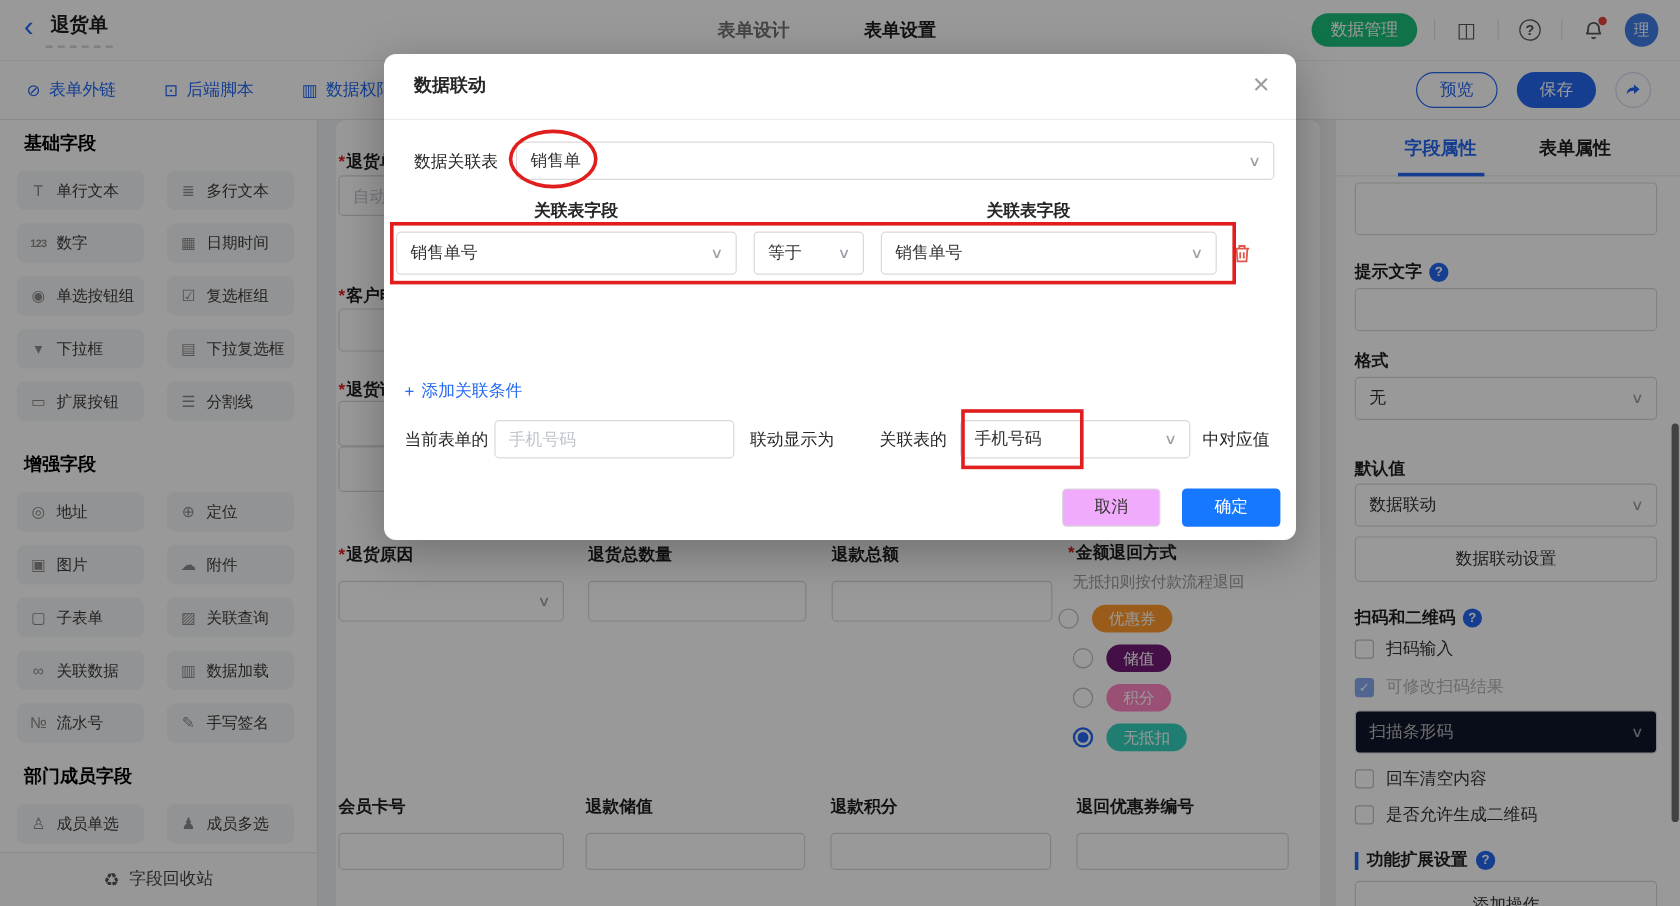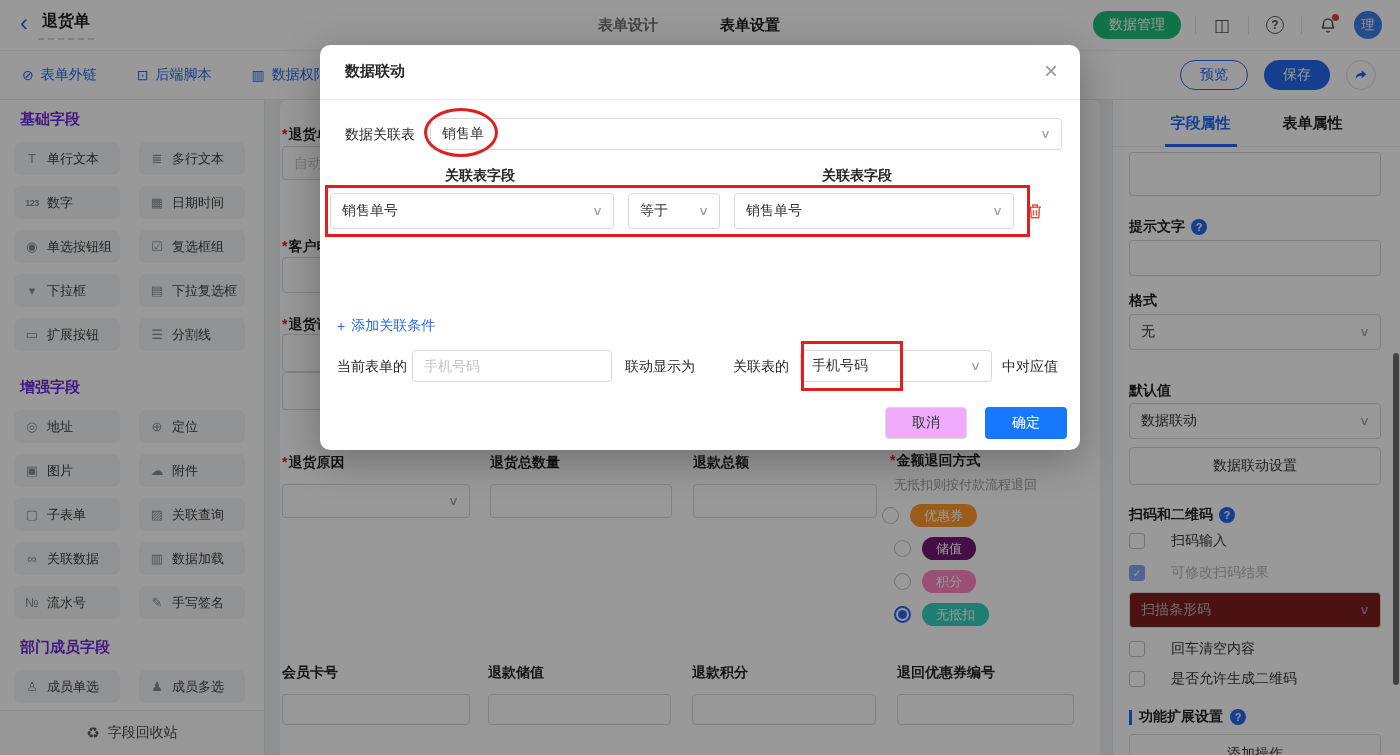--- a/index.html
+++ b/index.html
@@ -27,21 +27,21 @@
   .sublink { display:flex; align-items:center; gap:7px; color:#2468f2; font-size:14px; cursor:pointer; }
   .sublink .ic { font-size:14px; }
   .sub-right { position:absolute; right:24px; display:flex; align-items:center; gap:16px; }
   .btn-outline { height:30px; padding:0 19px; border:1px solid #2468f2; color:#2468f2; border-radius:15px; background:#fff; font-size:14px; display:flex; align-items:center; cursor:pointer; }
   .btn-fill { height:30px; padding:0 19px; border-radius:15px; background:#2468f2; color:#fff; font-size:14px; display:flex; align-items:center; cursor:pointer; }
   .share-btn { width:30px; height:30px; border-radius:50%; border:1px solid #d5dcef; display:flex; align-items:center; justify-content:center; cursor:pointer; background:#fff; }
 
   
   .sidebar { position:absolute; top:100px; left:0; width:265px; bottom:0; background:#fff; border-right:1px solid #e7e7e7; z-index:1; }
   .side-sec { position:absolute; left:0; right:0; }
-  .side-sec h3 { font-size:15px; font-weight:700; color:#6d28d9; margin:0 0 13px 20px; }
+  .side-sec h3 { font-size:15px; font-weight:700; color:#000000; margin:0 0 13px 20px; }
   .fgrid { display:grid; grid-template-columns:106px 106px; gap:11px 19px; padding-left:14px; }
   .fitem { height:33px; background:#f4f5f7; border-radius:7px; display:flex; align-items:center; padding-left:10px; gap:7px; cursor:grab; }
   .fitem .fic { color:#8a8a8a; font-size:13px; width:16px; text-align:center; flex:0 0 16px; }
   .fitem .fic.num { font-size:9px; font-weight:700; letter-spacing:-0.5px; }
   .fitem .ftxt { font-size:13px; color:#3c3c3c; white-space:nowrap; }
   .recycle { position:absolute; left:0; right:0; bottom:0; height:45px; background:#fcfcfc; border-top:1px solid #ececec; display:flex; align-items:center; justify-content:center; gap:8px; font-size:14px; color:#444; z-index:2; cursor:pointer; }
   .recycle .ric { font-size:15px; color:#555; }
 
   
   .canvas { position:absolute; left:266px; top:100px; width:846px; bottom:0; background:#eef0f3; }
@@ -63,26 +63,26 @@
   
   .rpanel { position:absolute; top:100px; right:0; width:288px; bottom:0; background:#fff; border-left:1px solid #e4e6ea; z-index:1; }
   .rtabs { position:absolute; top:0; left:0; right:0; height:47px; border-bottom:1px solid #ececec; display:flex; align-items:center; justify-content:center; gap:52px; }
   .rtab { font-size:15px; color:#1f1f1f; font-weight:700; position:relative; height:47px; display:flex; align-items:center; cursor:pointer; }
   .rtab.active { color:#2468f2; }
   .rtab.active::after { content:""; position:absolute; left:50%; bottom:0; width:72px; margin-left:-36px; height:3px; background:#2468f2; }
   .plbl { position:absolute; left:16px; font-size:14px; font-weight:700; color:#1f1f1f; display:flex; align-items:center; gap:6px; }
   .qicon { width:16px; height:16px; border-radius:50%; background:#2468f2; color:#fff; font-size:11px; font-weight:700; display:flex; align-items:center; justify-content:center; }
   .rpw { left:16px; width:252px; }
   .pbtn { position:absolute; left:16px; width:252px; height:38px; border:1px solid #d9d9d9; border-radius:4px; background:#fff; font-size:14px; color:#333; display:flex; align-items:center; justify-content:center; cursor:pointer; }
-  .cbrow { position:absolute; left:16px; display:flex; align-items:center; gap:26px; cursor:pointer; }
+  .cbrow { position:absolute; left:16px; display:flex; align-items:center; gap:10px; cursor:pointer; }
   .cbx { width:16px; height:16px; border:1px solid #c3c3c3; border-radius:3px; background:#fff; display:flex; align-items:center; justify-content:center; font-size:11px; color:#fff; }
   .cbx.on { background:#85a9ee; border-color:#85a9ee; }
   .cbtxt { font-size:14px; color:#333; }
   .cbtxt.dis { color:#b5b5b5; }
-  .selbox.disabled { background:#7f1d1d; }
+  .selbox.disabled { background:#0f172a; }
   .selbox.disabled .stxt { color:#bcbcbc; }
   .exthead { position:absolute; left:16px; display:flex; align-items:center; gap:7px; }
   .extbar { width:3px; height:15px; background:#2468f2; }
   .exttxt { font-size:14px; font-weight:700; color:#1f1f1f; }
   .scroll-thumb { position:absolute; right:1px; top:253px; width:6px; height:332px; border-radius:3px; background:#6e6e6e; }
 
   
   .mask { position:absolute; inset:0; background:rgba(0,0,0,0.40); z-index:50; }
   .modal { position:absolute; left:320px; top:45px; width:760px; height:405px; background:#fff; border-radius:10px; box-shadow:0 10px 40px rgba(0,0,0,.28); z-index:60; }
   .m-head { position:absolute; top:0; left:0; right:0; height:55px; border-bottom:1px solid #ececec; }

